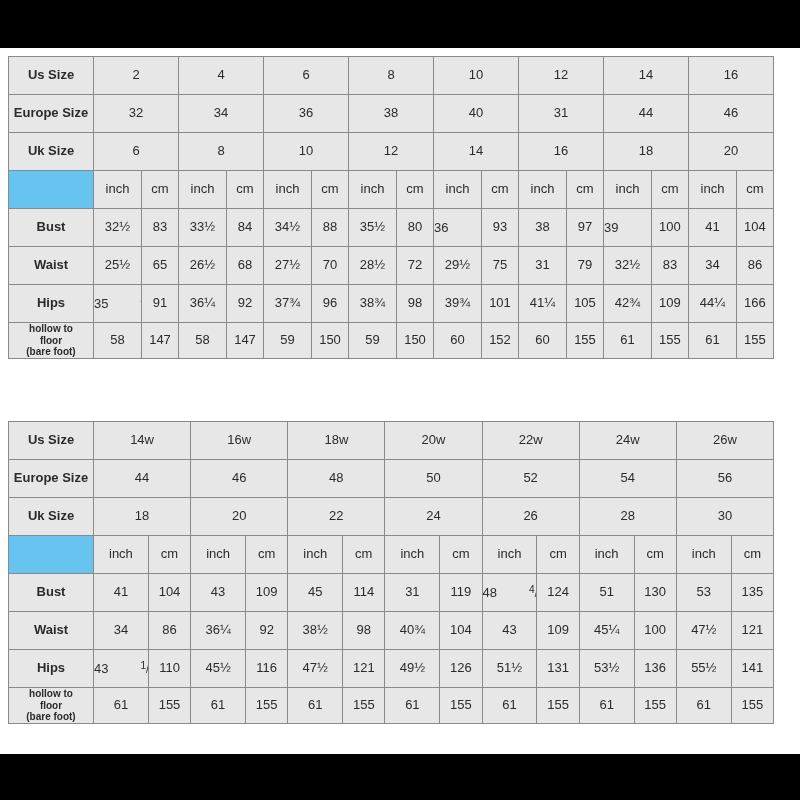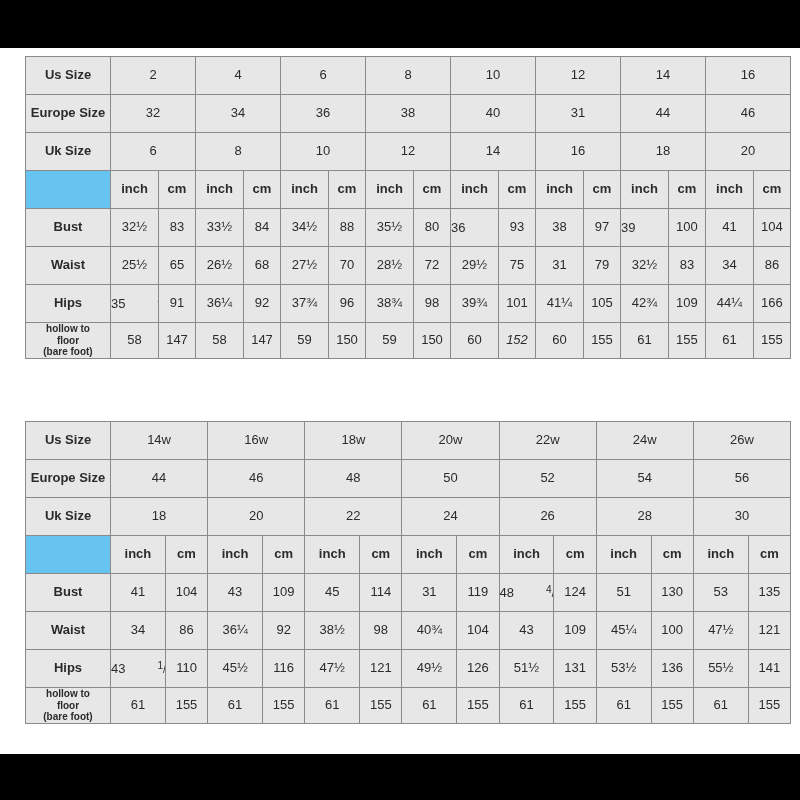--- a/index.html
+++ b/index.html
@@ -28,21 +28,21 @@
     position: absolute;
     left: 0;
     top: 48px;
     width: 800px;
     height: 706px;
     background: #ffffff;
   }
 
   .table-wrap {
     position: absolute;
-    left: 25px;
+    left: 8px;
     width: 765px;
   }
   #table-1-wrap { top: 8px; }
   #table-2-wrap { top: 373px; }
 
   table.size-table {
     border-collapse: collapse;
     table-layout: fixed;
     width: 765px;
     border: 1px solid #8a8a8a;
@@ -83,21 +83,20 @@
     background: #67c4f0;
   }
 
   
   td.cmcell {
     background: #67c4f0;
     color: #1d2b36;
   }
   td.unitcell {
     font-size: 13px;
-    font-weight: bold;
   }
 
   
   td.sizecell {
     font-size: 13.5px;
   }
 
   
   .frac {
     display: inline-block;
@@ -261,21 +260,21 @@
               <td class="rowlabel small" style="height: 34px;">hollow to floor<br>(bare foot)</td>
               <td style="height: 34px;">58</td>
               <td class="cmcell" style="height: 34px;">147</td>
               <td style="height: 34px;">58</td>
               <td class="cmcell" style="height: 34px;">147</td>
               <td style="height: 34px;">59</td>
               <td class="cmcell" style="height: 34px;">150</td>
               <td style="height: 34px;">59</td>
               <td class="cmcell" style="height: 34px;">150</td>
               <td style="height: 34px;">60</td>
-              <td class="cmcell" style="height: 34px; font-style: italic;">152</td>
+              <td class="cmcell" style="height: 34px;">152</td>
               <td style="height: 34px;">60</td>
               <td class="cmcell" style="height: 34px;">155</td>
               <td style="height: 34px;">61</td>
               <td class="cmcell" style="height: 34px;">155</td>
               <td style="height: 34px;">61</td>
               <td class="cmcell" style="height: 34px;">155</td>
             </tr>
           </tbody>
       </table>
     </div>

